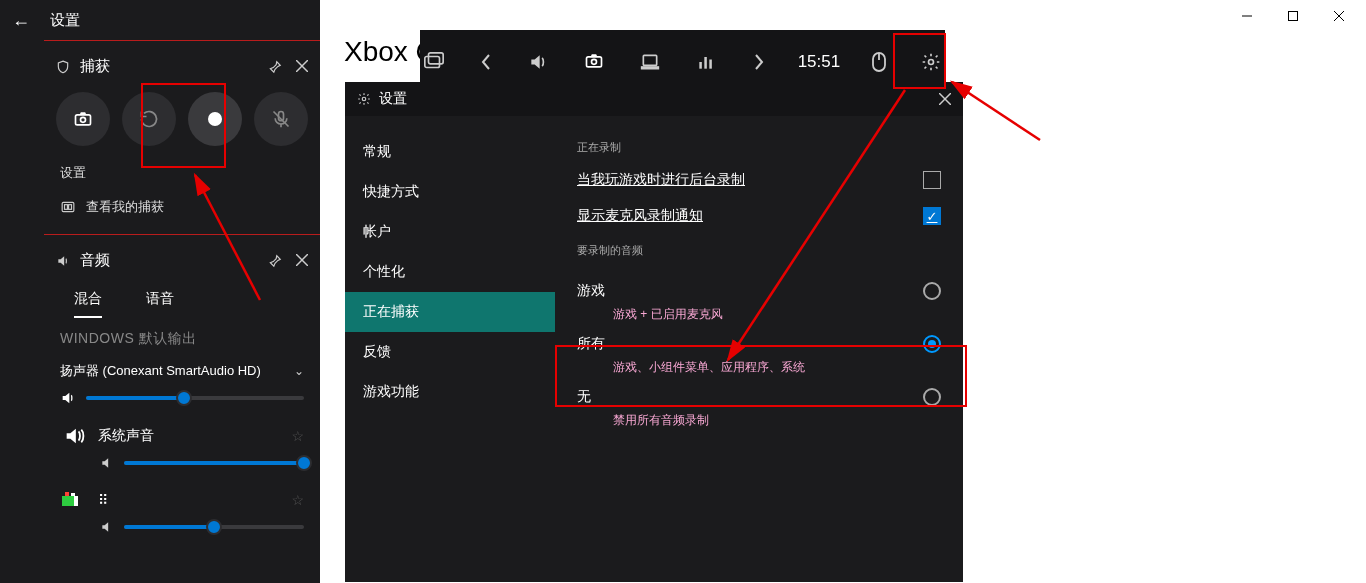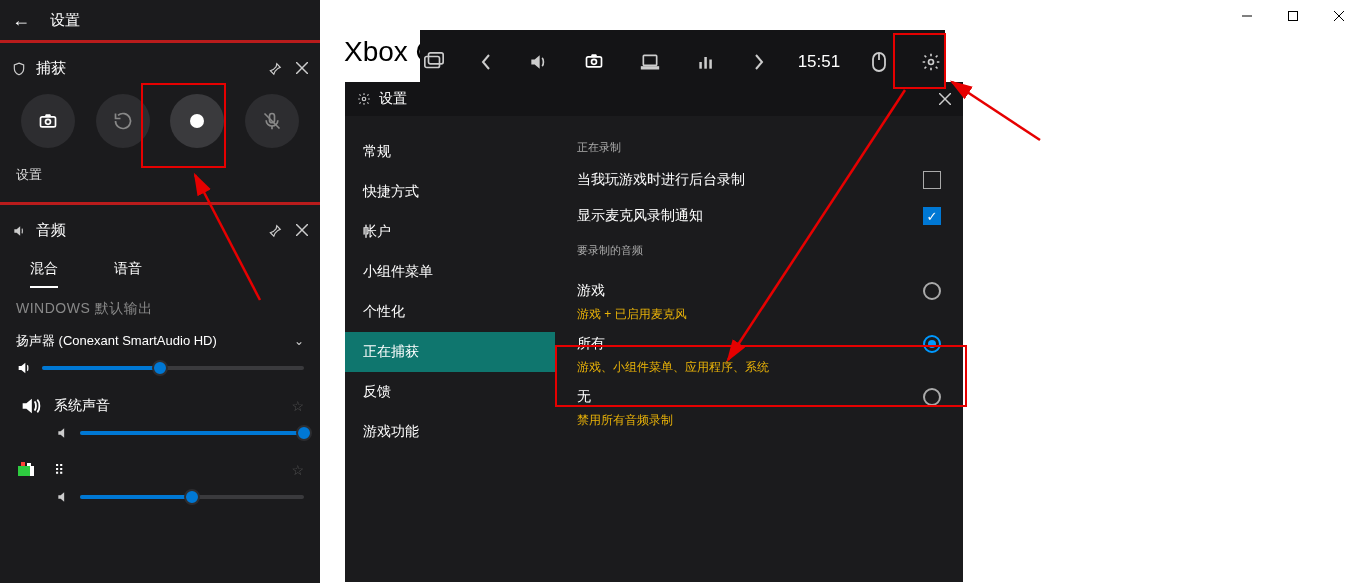--- a/index.html
+++ b/index.html
@@ -52,22 +52,23 @@
   .left-header {
     height: 40px;
     display:flex; align-items:center; gap: 18px;
     padding: 0 12px;
   }
   .back-arrow { font-size: 18px; width:20px; }
   .left-header .title { font-size: 15px; }
 
   .panel {
     background: #1b1b1d;
-    border-top: 3px solid #b91c1c;
+    border-top: 1px solid #b91c1c;
     padding: 10px 0 10px 0;
+    margin-left: 44px;
   }
   .panel-title {
     display:flex; align-items:center;
     padding: 6px 12px;
     gap: 10px;
     font-size: 15px;
   }
   .panel-title .icons { margin-left:auto; display:flex; gap:14px; color:#ccc; }
   .capture-row {
     display:flex; justify-content:space-evenly;
@@ -83,21 +84,21 @@
     background:#3a3a3d;
   }
   .rec-dot { width:14px; height:14px; border-radius:50%; background:#fff; }
   .left-col .row {
     padding: 8px 16px;
     display:flex; align-items:center; gap:10px;
     color:#ddd;
     font-size: 13px;
   }
 
-  .tabs { display:flex; gap: 56px; padding: 0 30px; margin-top:6px; font-size:14px;}
+  .tabs { display:flex; gap: 44px; padding: 0 30px; margin-top:6px; font-size:14px;}
   .tab { padding: 8px 0; color:#fff; }
   .tab.active { border-bottom: 2px solid #fff; }
   .subhead { color:#888; font-size:14px; padding: 12px 16px 4px; letter-spacing:0.5px;}
 
   .device-row { display:flex; align-items:center; padding:10px 16px; gap:10px; }
   .device-row .name { flex:1; font-size:13px; color:#fff; }
   .chevron { color:#ccc; font-size:12px; }
 
   .vol-row { display:flex; align-items:center; gap:10px; padding: 0 16px 10px 16px; }
   .slider {
@@ -159,31 +160,31 @@
     color:#fff;
   }
   .gb-nav-item.selected { background:#0f766e; }
 
   .gb-content {
     flex:1;
     padding: 16px 22px 0 22px;
     color:#fff;
   }
   .sec-label { color:#aaa; font-size:11px; margin-bottom:16px; margin-top:8px;}
-  .chk-row { display:flex; align-items:center; margin-bottom:18px; font-size:14px;}
+  .chk-row { display:flex; align-items:center; margin-bottom:18px; font-size:14px;text-decoration:underline;}
   .chk-row .chk { margin-left:auto; width:18px; height:18px; border:1.5px solid #aaa; display:flex; align-items:center; justify-content:center; }
   .chk-row .chk.on { background:#0078d4; border-color:#0078d4; color:#fff; font-size:13px;}
 
   .radio-row { padding: 8px 0 4px 0; }
   .radio-top { display:flex; align-items:center; }
   .radio-title { font-size:14px; }
   .radio { margin-left:auto; width:18px; height:18px; border-radius:50%; border:2px solid #aaa; position:relative;}
   .radio.on { border-color:#0099ff; }
   .radio.on::after { content:""; position:absolute; inset:3px; border-radius:50%; background:#0099ff;}
-  .radio-sub { font-size:12px; color:#eab308; margin-top:6px;}
+  .radio-sub { font-size:12px; color:#f9a8d4; margin-top:6px;margin-left:36px;}
 
   
   .anno-box { position:absolute; border:2px solid #e60000; pointer-events:none; z-index:200;}
   .anno-arrow-svg { position:absolute; pointer-events:none; z-index:199; }
 
   svg { display:block; }
 </style>
 </head>
 <body>
 
@@ -261,20 +262,30 @@
         <svg width="20" height="20" viewBox="0 0 24 24" fill="none" stroke="#888" stroke-width="2">
             <rect x="9" y="3" width="6" height="11" rx="3"></rect>
             <path d="M5 11a7 7 0 0 0 14 0"></path>
             <line x1="12" y1="18" x2="12" y2="22"></line>
             <line x1="3" y1="3" x2="21" y2="21"></line>
           </svg>
       </div>
     </div>
     <div class="row">
       <span>设置</span>
+    </div>
+    <div class="row">
+      <span>
+        <svg width="16" height="14" viewBox="0 0 24 24" fill="none" stroke="#ccc" stroke-width="2">
+            <rect x="2" y="4" width="20" height="16" rx="2"></rect>
+            <rect x="6" y="8" width="5" height="8"></rect>
+            <rect x="13" y="8" width="5" height="8"></rect>
+          </svg>
+      </span>
+      <span>查看我的捕获</span>
     </div>
   </div>
 
   <div class="panel">
     <div class="panel-title">
       <span>
         <svg width="14" height="14" viewBox="0 0 24 24" fill="#ccc">
             <path d="M4 9v6h4l6 5V4l-6 5H4z"></path>
             <path d="M17 8c1 1 1 7 0 8" fill="none" stroke="#ccc" stroke-width="2"></path>
           </svg>
@@ -437,21 +448,20 @@
           <line x1="0" y1="0" x2="12" y2="12" stroke="#ccc" stroke-width="1.5"></line>
           <line x1="12" y1="0" x2="0" y2="12" stroke="#ccc" stroke-width="1.5"></line>
         </svg>
     </span>
   </div>
   <div class="gb-body">
     <div class="gb-nav">
       <div class="gb-nav-item">常规</div>
       <div class="gb-nav-item">快捷方式</div>
       <div class="gb-nav-item">帐户</div>
-      <div class="gb-nav-item">小组件菜单</div>
       <div class="gb-nav-item">个性化</div>
       <div class="gb-nav-item selected">正在捕获</div>
       <div class="gb-nav-item">反馈</div>
       <div class="gb-nav-item">游戏功能</div>
     </div>
     <div class="gb-content">
       <div class="sec-label">正在录制</div>
       <div class="chk-row">
         <span>当我玩游戏时进行后台录制</span>
         <span class="chk"></span>

